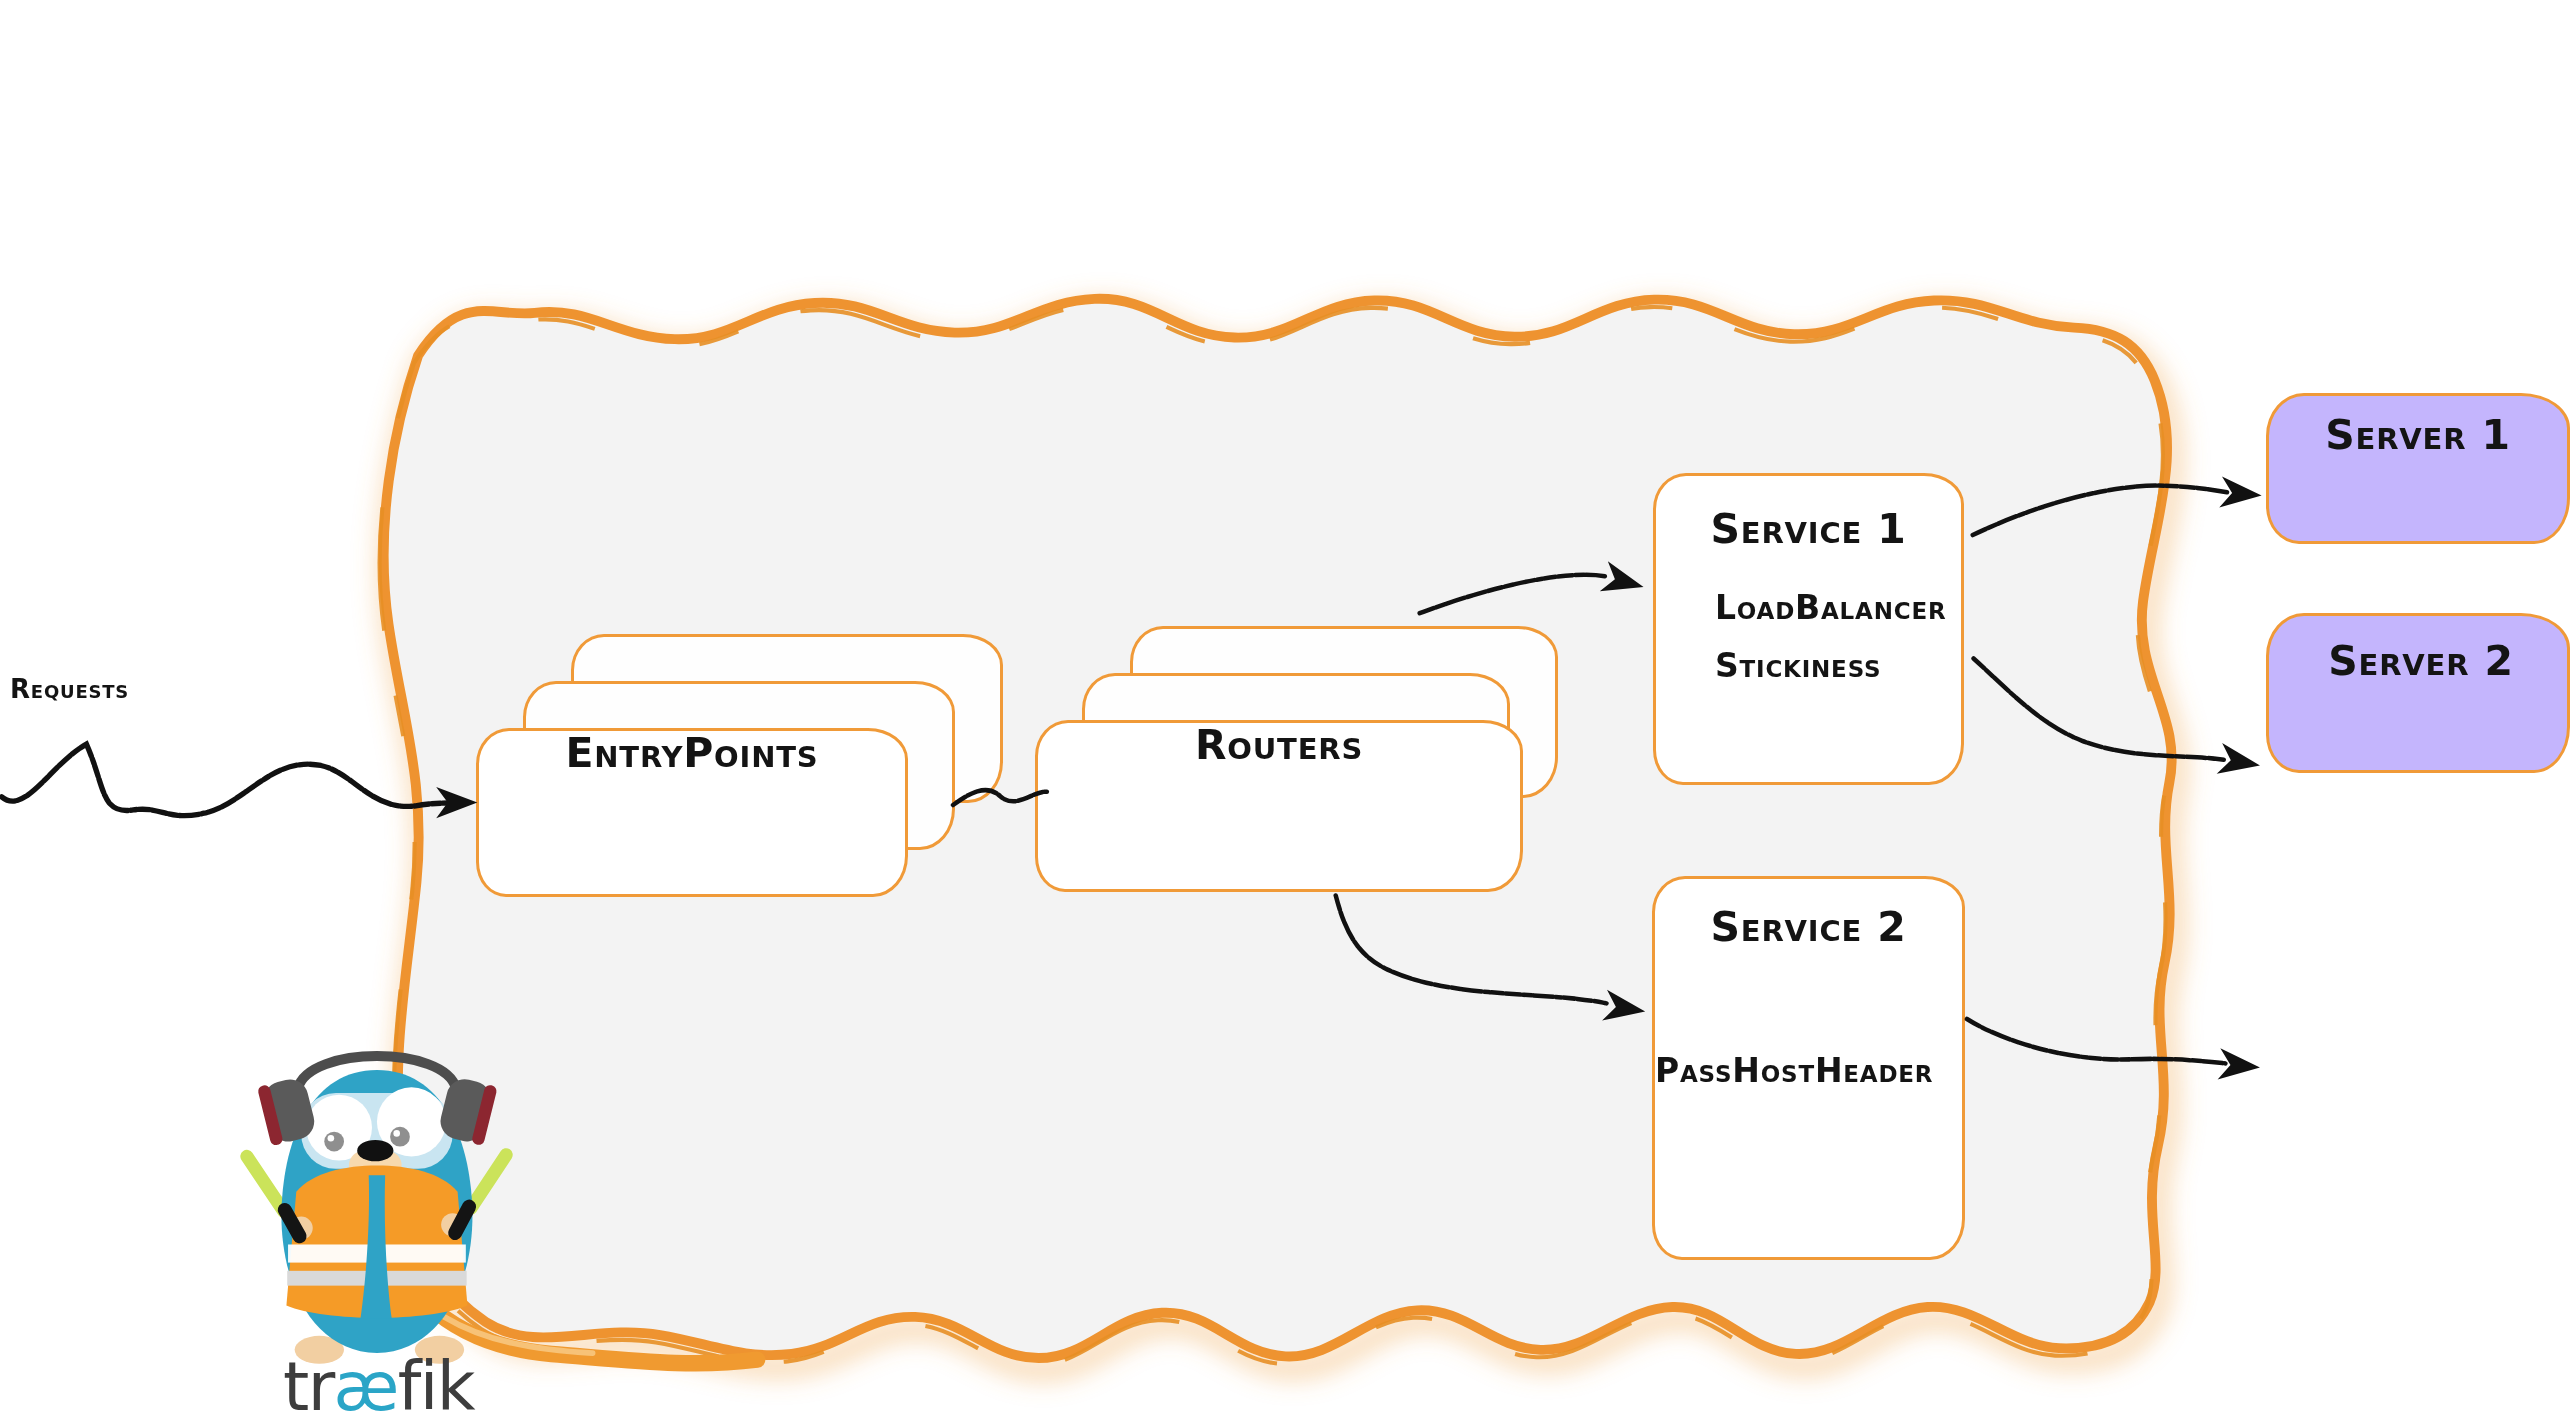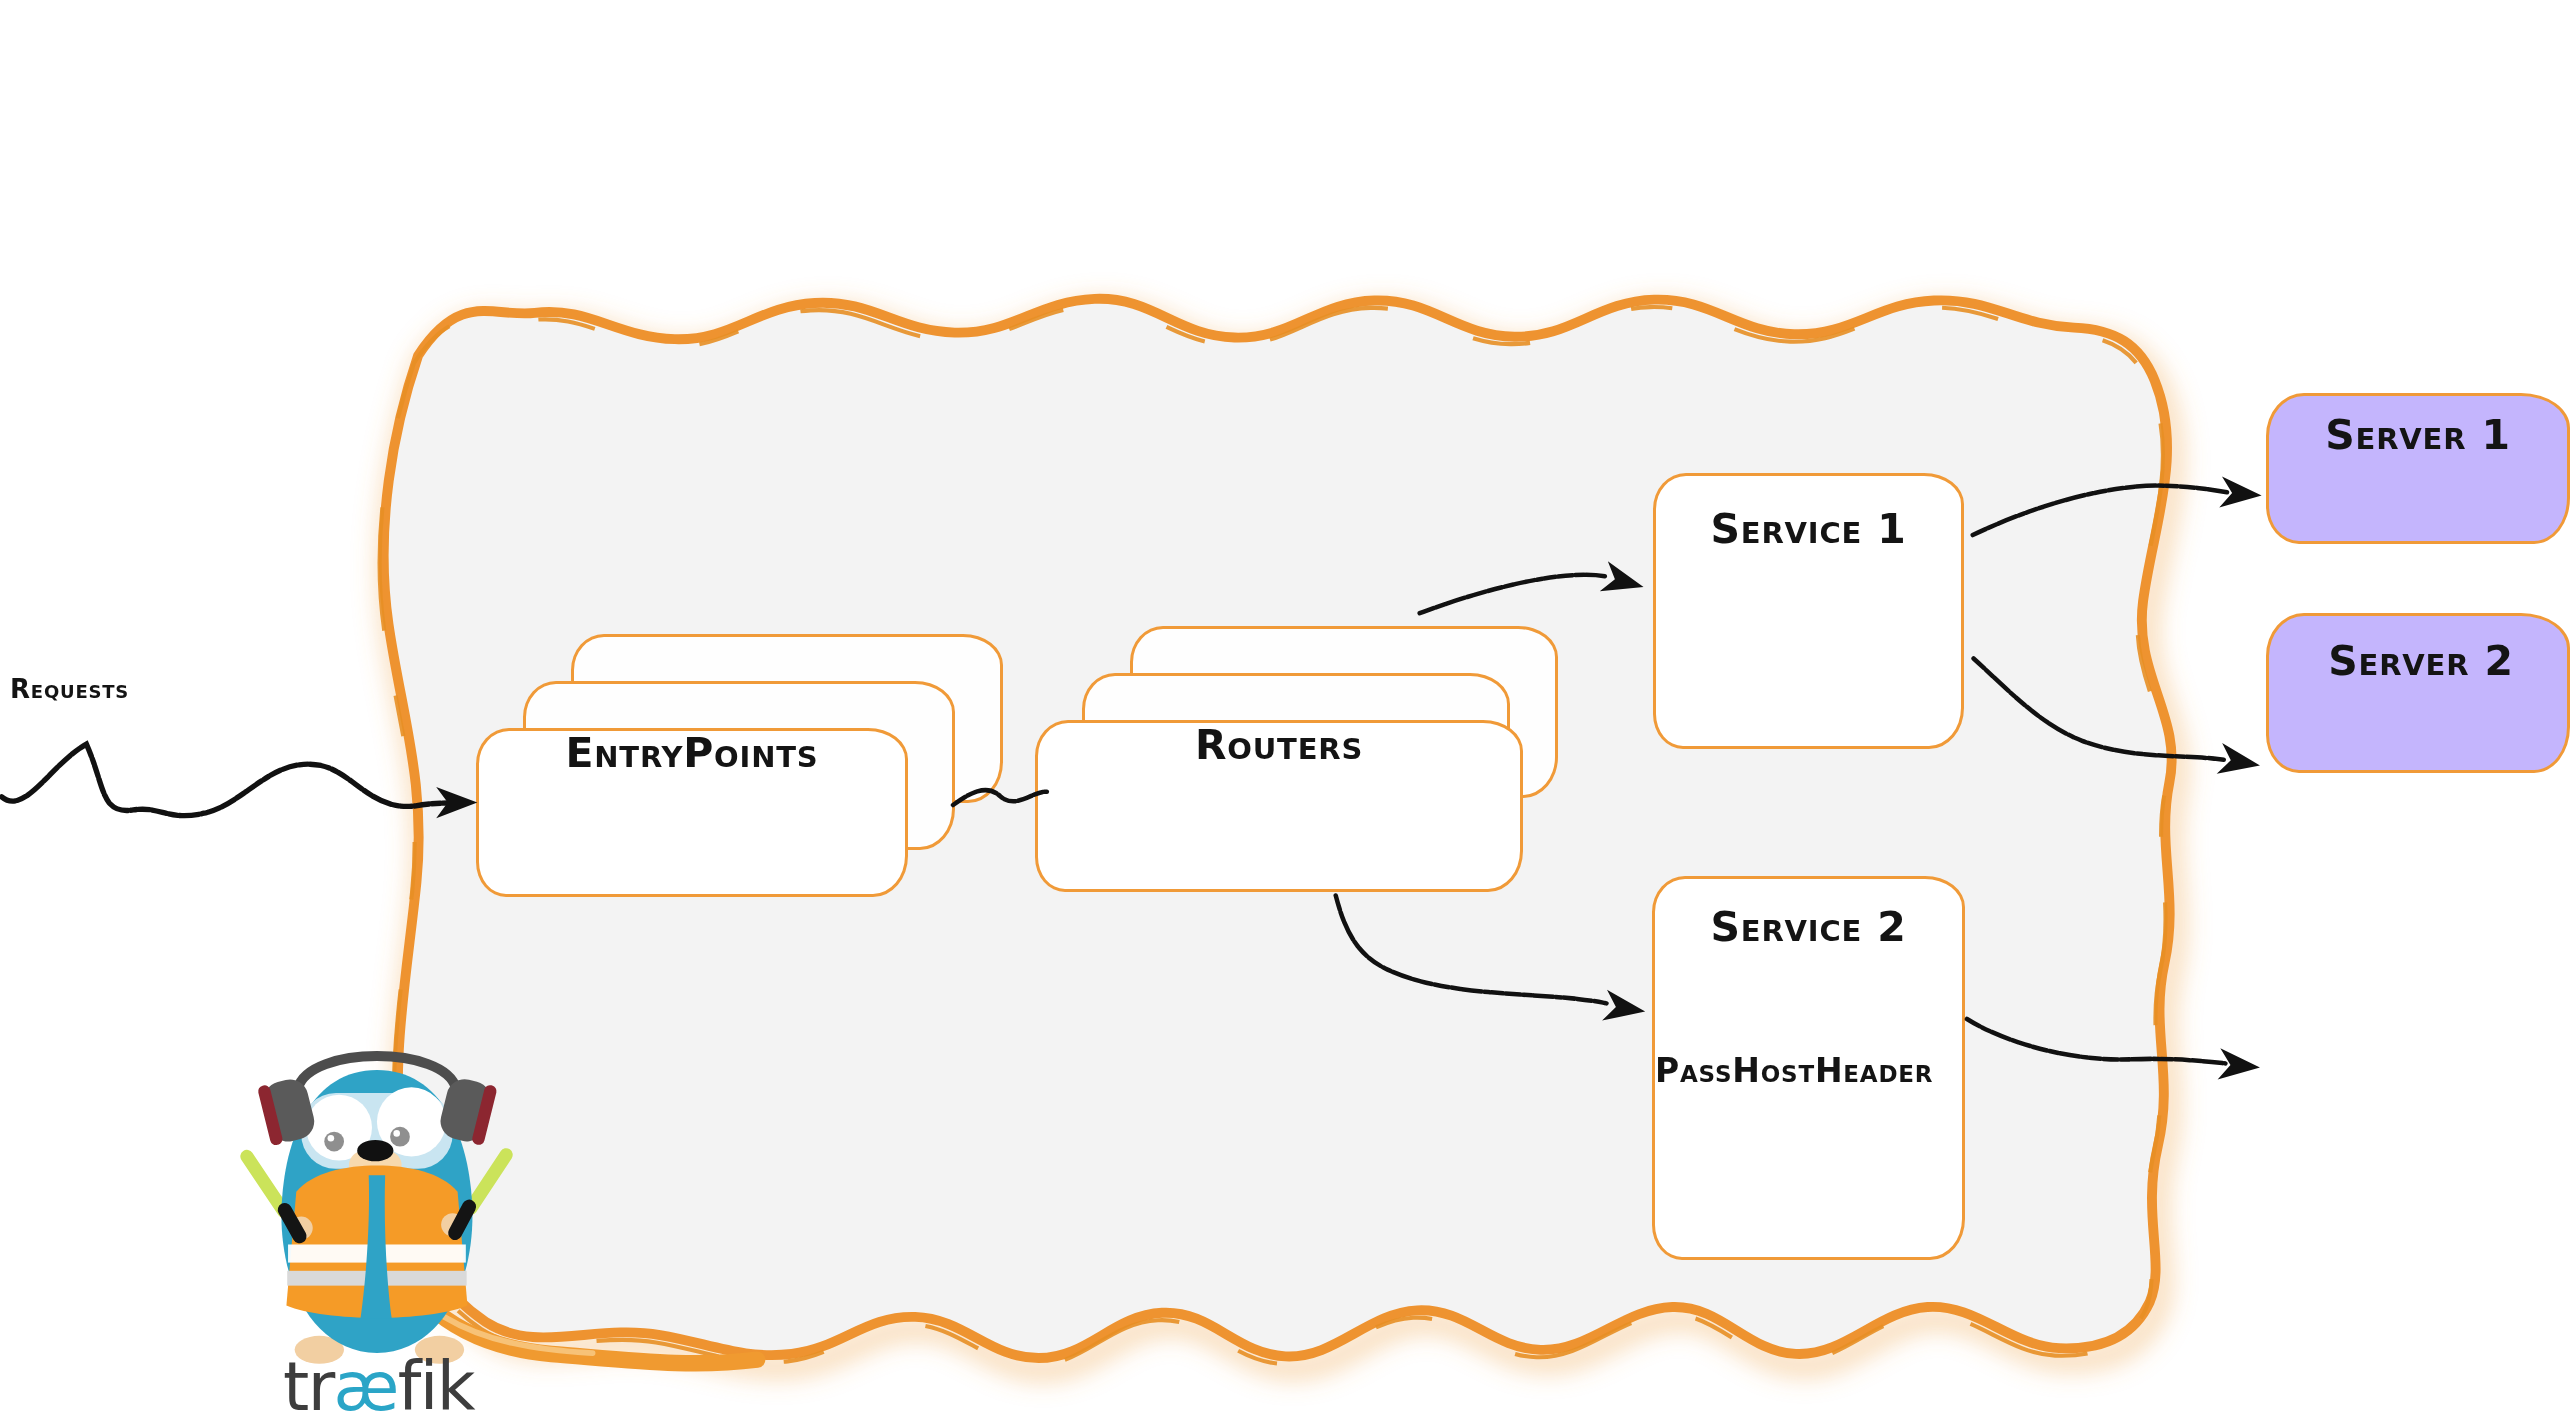--- a/index.html
+++ b/index.html
@@ -95,22 +95,26 @@
   </div>
 
   <div>
     <div class="box stack-back" style="left:1130px;top:626px;width:428px;height:172px;"></div>
     <div class="box stack-back" style="left:1082px;top:673px;width:428px;height:172px;"></div>
     <div class="box center-flex" style="left:1035px;top:720px;width:488px;height:172px;">
       <span class="label box-title">Routers</span>
     </div>
   </div>
 
-  <div class="box" style="left:1653px;top:473px;width:311px;height:276px;">
+  <div class="box" style="left:1653px;top:473px;width:311px;height:312px;">
     <div class="label box-title" style="position:absolute;left:0;right:0;top:31px;text-align:center;">Service 1</div>
+    <div style="position:absolute;left:59px;top:114px;">
+      <div class="label sub-line" style="margin-bottom:21.4px;">LoadBalancer</div>
+      <div class="label sub-line">Stickiness</div>
+    </div>
   </div>
 
   <div class="box" style="left:1652px;top:876px;width:313px;height:384px;padding-left:7px;">
     <div class="label box-title" style="position:absolute;left:0;right:0;top:26px;text-align:center;">Service 2</div>
     <div class="label sub-line" style="position:absolute;left:0;right:0;top:174px;text-align:left;">PassHostHeader</div>
   </div>
 
   <div class="box server-box" style="left:2266px;top:393px;width:304px;height:151px;">
     <div class="label box-title" style="position:absolute;left:0;right:0;top:16.5px;text-align:center;">Server 1</div>
   </div>

